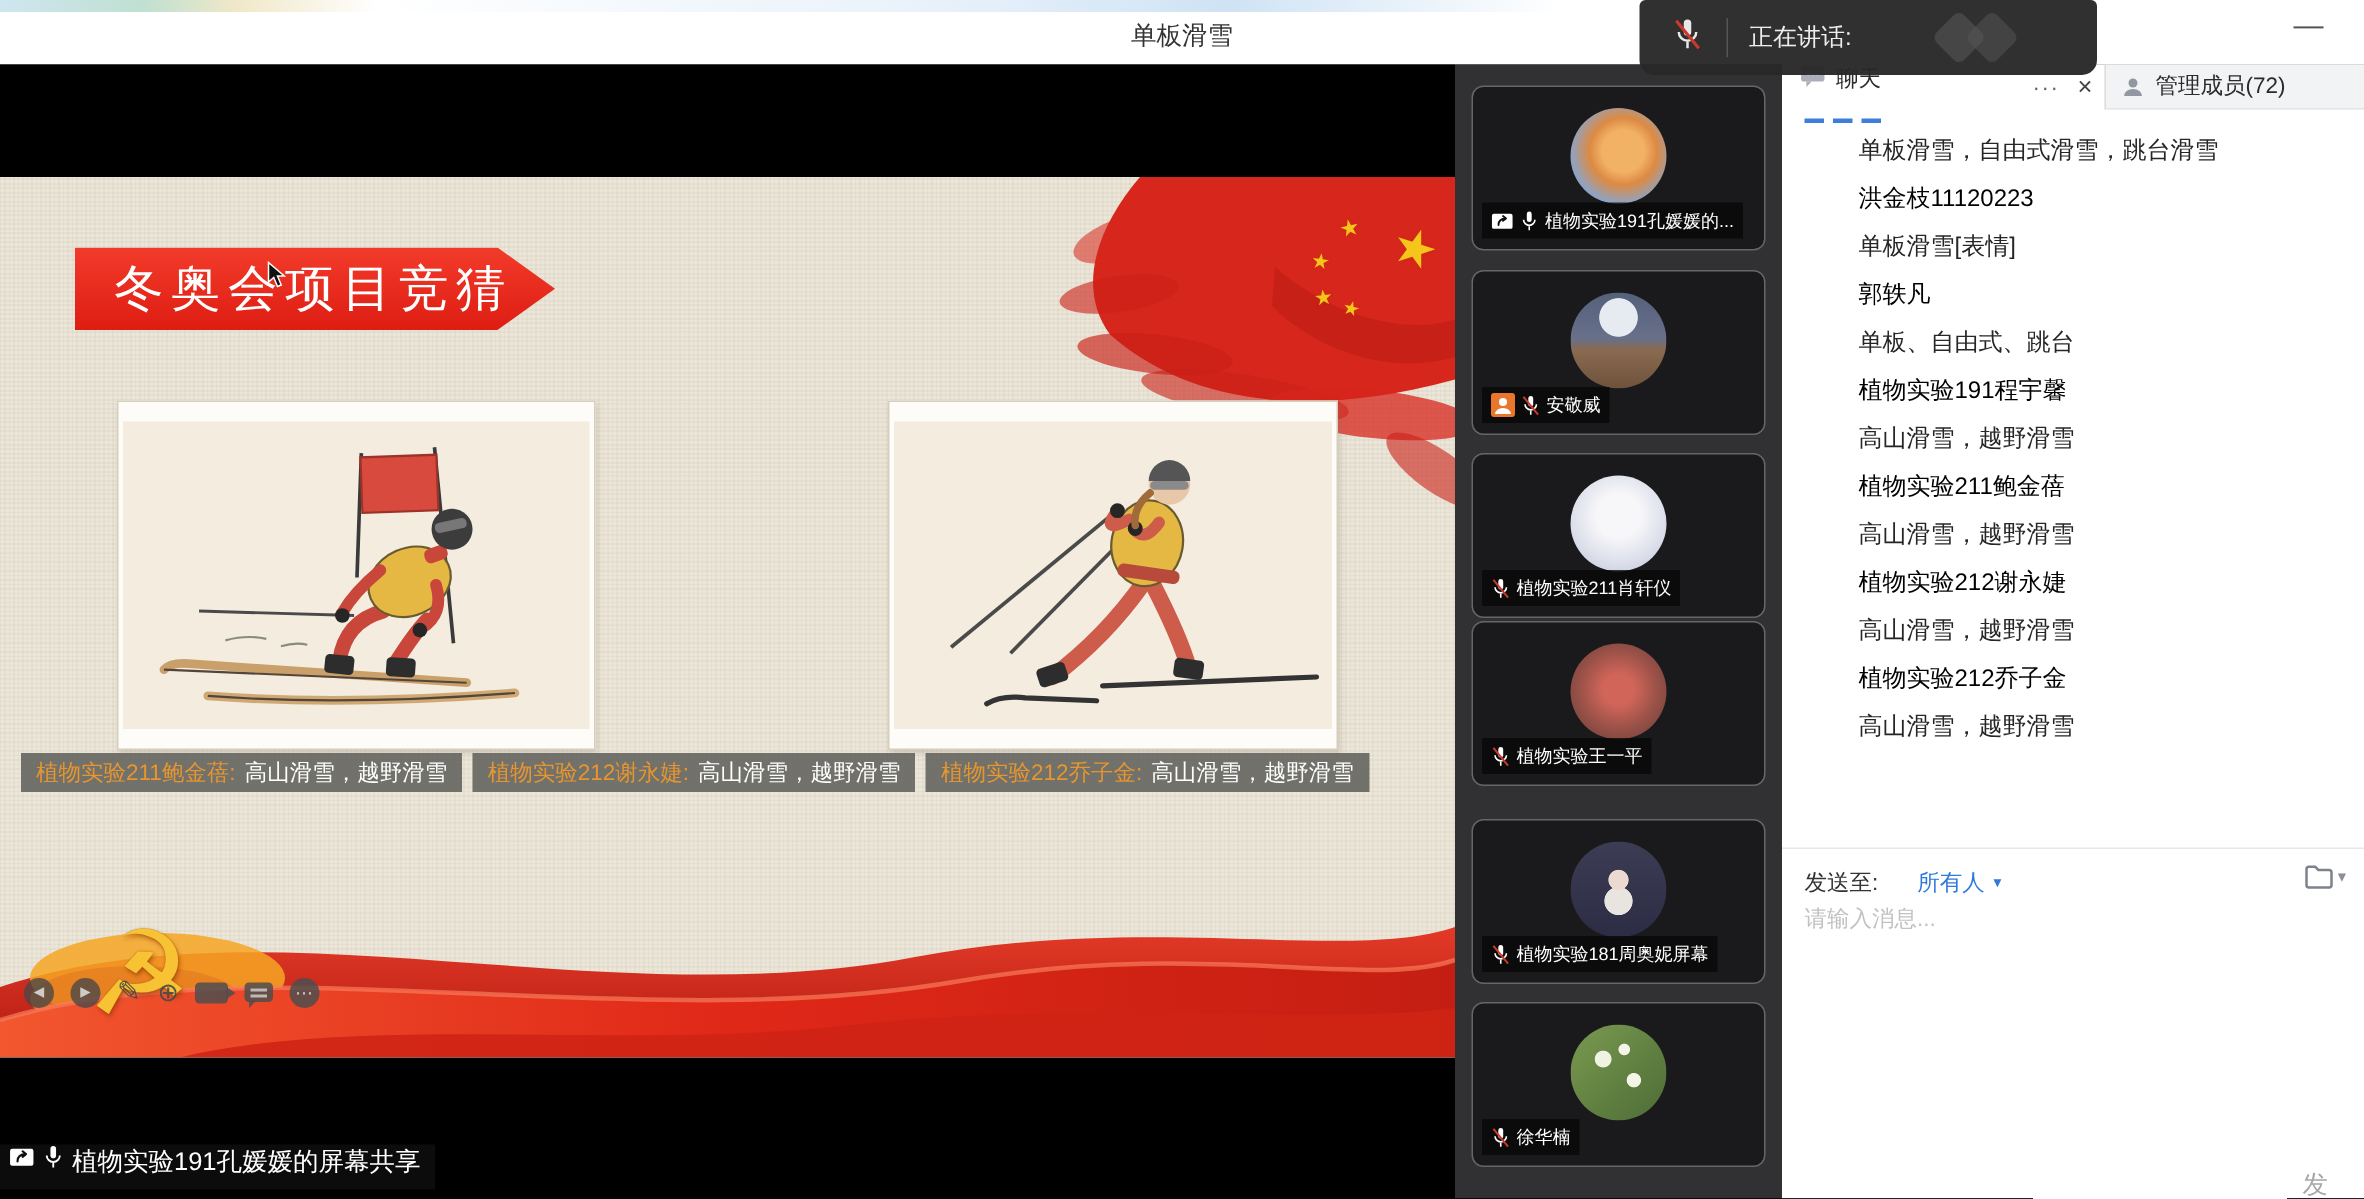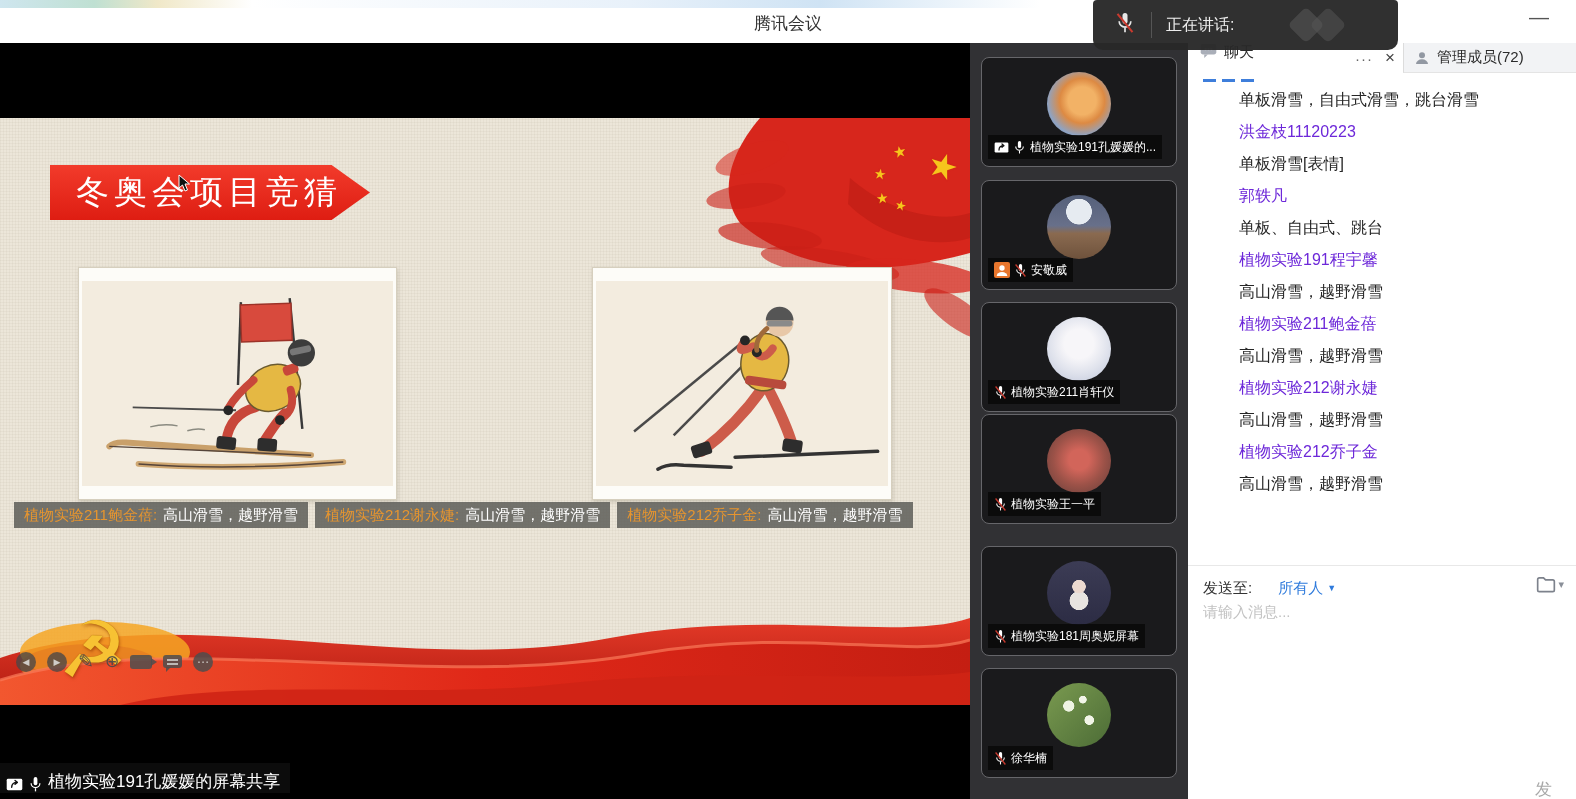--- a/index.html
+++ b/index.html
@@ -80,21 +80,21 @@
     border-top:4px solid transparent; border-bottom:4px solid transparent; }
   .pc-comment { width:19px; height:13px; background:rgba(78,78,78,.85); border-radius:3px; position:relative; }
   .pc-comment::before { content:""; position:absolute; left:4px; top:4px; width:11px; height:2px; background:#bdbab6; box-shadow:0 4px 0 #bdbab6; }
   .pc-comment::after { content:""; position:absolute; left:3px; bottom:-4px; border-top:5px solid rgba(78,78,78,.85);
     border-right:5px solid transparent; }
   .pc-more { width:20px; height:20px; border-radius:50%; background:rgba(78,78,78,.85);
     display:flex; align-items:center; justify-content:center; color:#cfccc8; font-size:12px; letter-spacing:1px; }
 
   
   .share-bar { position:absolute; left:0; top:720px; height:30px; background:#0c0c0c;
-    display:inline-flex; align-items:flex-end; padding:0 10px 0 6px; gap:5px; }
+    display:inline-flex; align-items:flex-start; padding:0 10px 0 6px; gap:5px; }
   .share-bar .txt { color:#fff; font-size:17px; }
 
   
   .strip { position:absolute; left:970px; top:43px; width:218px; height:756px; background:#313134; }
   .tile { position:absolute; left:11px; width:196px; height:110px; background:#1a1a1c;
     border:1px solid #66666a; border-radius:8px; overflow:hidden; }
   .avatar { position:absolute; left:50%; top:14px; transform:translateX(-50%); width:64px; height:64px; border-radius:50%; }
   .tile-label { position:absolute; left:6px; bottom:7px; max-width:184px; height:24px;
     background:rgba(8,8,8,0.8); display:flex; align-items:center; gap:4px; padding:0 6px; }
   .tile-name { color:#fff; font-size:12px; white-space:nowrap; overflow:hidden; text-overflow:ellipsis; }
@@ -129,42 +129,42 @@
   .tab-more { color:#666; font-size:15px; letter-spacing:1px; cursor:pointer; }
   .tab-close { color:#444; font-size:17px; cursor:pointer; }
   .tab-members { width:173px; background:#f2f3f5; border-left:1px solid #dcdcdc; border-bottom:1px solid #e4e4e4;
     display:flex; align-items:center; gap:7px; padding-left:10px; cursor:pointer; }
   .tab-members .t-label { font-size:15px; color:#2b2b2b; }
 
   .msg-area { position:absolute; left:0; top:30px; width:388px; height:492px; overflow:hidden; }
   .msg-clipped { height:11px; margin-left:15px; display:flex; gap:6px; align-items:flex-end; padding-bottom:2px; }
   .msg-clipped span { width:13px; height:3px; background:#3e7edb; }
   .msg { height:32px; display:flex; align-items:center; padding-left:15px; font-size:16px; white-space:nowrap;margin-left:36px; }
-  .msg-name { color:#6d28d9; }
+  .msg-name { color:#000000; }
   .msg-text { color:#262626; }
 
   .send-divider { position:absolute; left:0; top:522px; width:388px; height:1px; background:#e8e8e8; }
   .send-bar { position:absolute; left:0; top:530px; width:388px; height:30px; display:flex; align-items:center; }
   .send-to-label { margin-left:15px; font-size:15px; color:#333; }
   .send-to-dd { margin-left:26px; font-size:15px; color:#2f7bdc; cursor:pointer; display:flex; align-items:center; gap:4px; }
   .send-to-dd .caret { font-size:9px; color:#2f7bdc; }
   .folder-wrap { position:absolute; right:12px; top:3px; display:flex; align-items:center; gap:2px; cursor:pointer; }
   .folder-caret { color:#8a8f98; font-size:11px; }
 
   .chat-input { position:absolute; left:15px; top:560px; width:360px; height:160px; font-size:15px; color:#c2c2c2; cursor:text; }
   .send-clip { position:absolute; left:347px; top:735px; font-size:17px; color:#a8a8a8; cursor:pointer; }
 </style>
 </head>
 <body>
 
 <div id="app">
 
   <div class="titlebar">
     <div class="desktop-strip"></div>
-    <div class="app-title">腾讯会议</div>
+    <div class="app-title">单板滑雪</div>
     <div class="min-btn">—</div>
   </div>
 
   <div class="stage">
     <div class="slide">
 
       <svg class="flag-decor" viewBox="0 0 270 230">
         <path d="M60,0 C30,35 18,75 40,105 C85,145 160,165 270,135 L270,0 Z" fill="#d7261c"></path>
         <ellipse cx="52" cy="40" rx="38" ry="14" fill="#d7261c" opacity="0.55" transform="rotate(-18 52 40)"></ellipse>
         <ellipse cx="46" cy="78" rx="40" ry="12" fill="#cc2018" opacity="0.6" transform="rotate(-8 46 78)"></ellipse>

